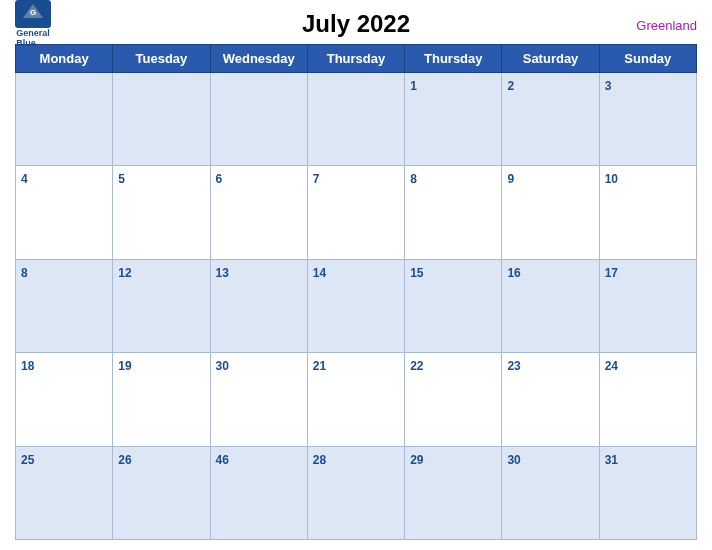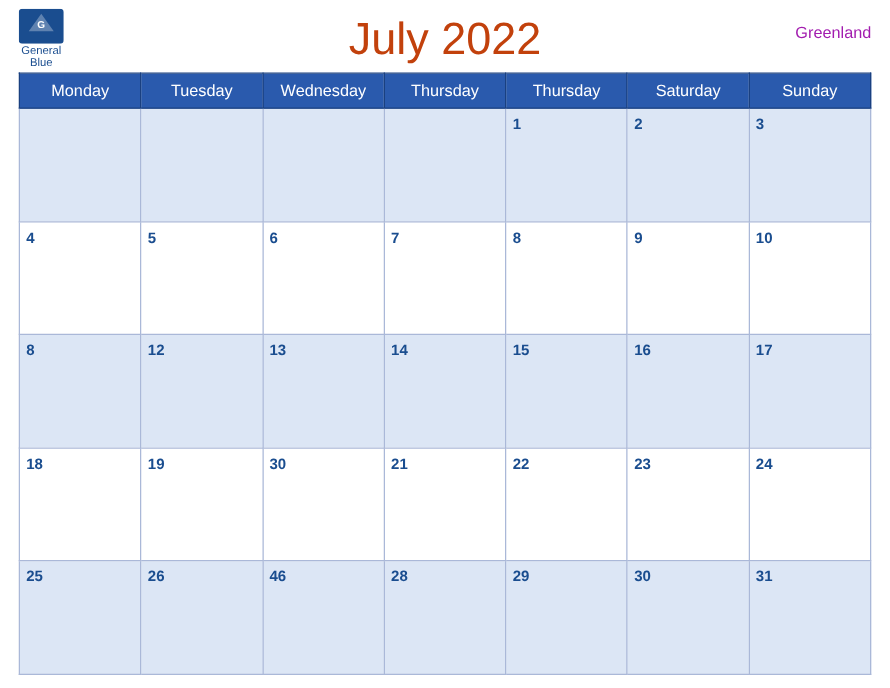--- a/index.html
+++ b/index.html
@@ -33,48 +33,47 @@
       line-height: 1.1;
     }
     .logo-icon {
       width: 36px;
       height: 28px;
       margin-bottom: 1px;
     }
     .logo-text {
       font-size: 9px;
       color: #1a4d8f;
-      font-weight: normal;
-      text-align: center;
+      font-weight: bold;
     }
     .month-title {
-      font-size: 36px;
-      color: #c2410c;
-      font-weight: normal;
+      font-size: 24px;
+      color: #000000;
+      font-weight: bold;
       text-align: center;
     }
     .region-label {
       position: absolute;
       right: 0;
       font-size: 13px;
       color: #a21caf;
       top: 8px;
     }
     .calendar {
       width: 100%;
       border-collapse: collapse;
       flex: 1;
     }
     .calendar th {
       background-color: #2a5aad;
       color: #fff;
       text-align: center;
       padding: 6px 2px;
       font-size: 13px;
-      font-weight: normal;
+      font-weight: bold;
       border: 1px solid #1a4080;
     }
     .calendar td {
       border: 1px solid #aab8d8;
       vertical-align: top;
       padding: 3px 5px;
       width: calc(100% / 7);
       height: 72px;
     }
     .calendar tr:nth-child(odd) td {

